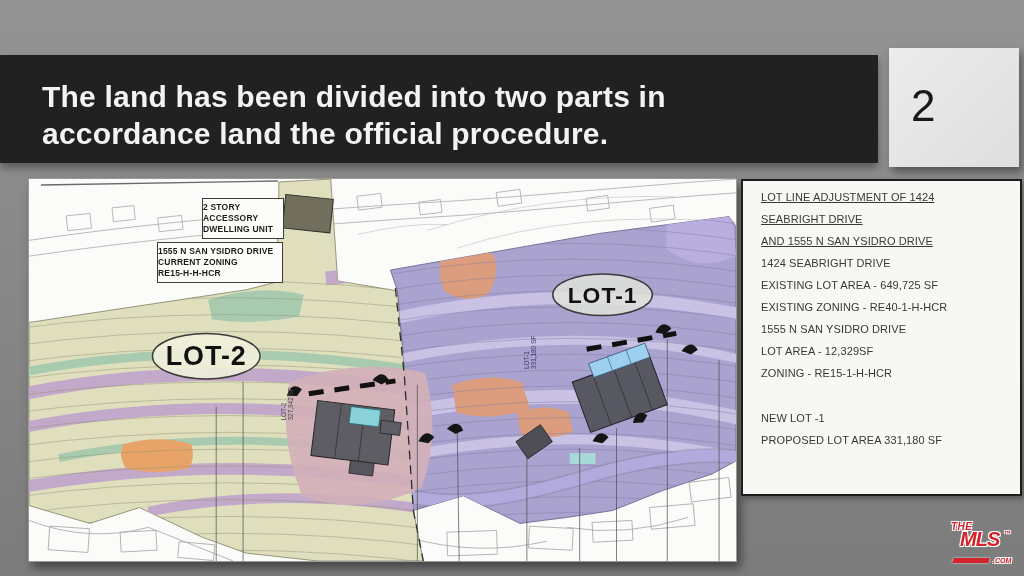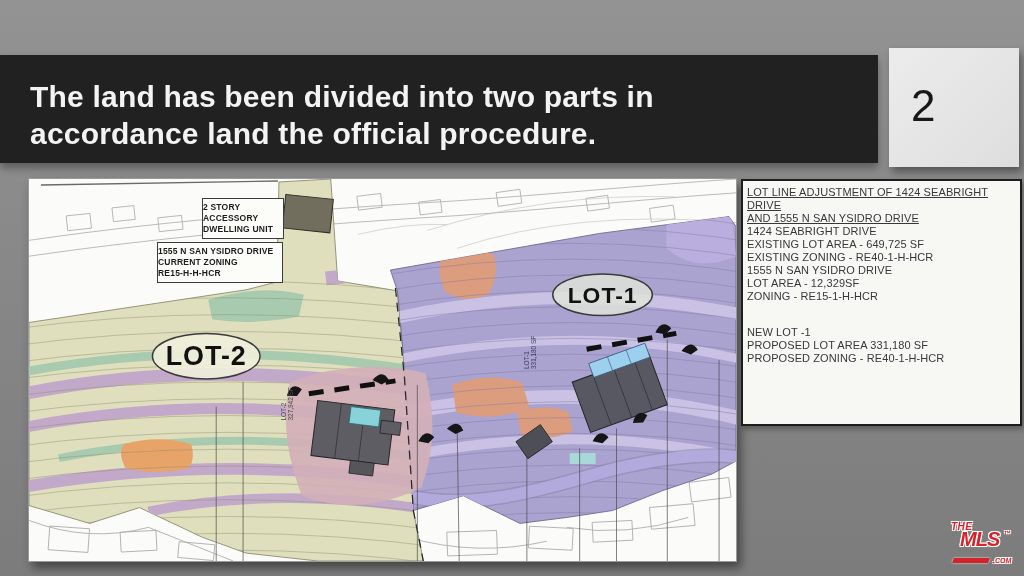--- a/index.html
+++ b/index.html
@@ -7,21 +7,21 @@
     position:relative;width:1024px;height:576px;overflow:hidden;
     background:linear-gradient(180deg,#939393 0%,#888 45%,#7c7c7c 100%);
     font-family:"Liberation Sans",sans-serif;
   }
   
   .banner{
     position:absolute;left:0;top:55px;width:878px;height:108px;
     background:#212121;box-shadow:0 5px 8px rgba(0,0,0,.35);
   }
   .banner-text{
-    padding:23px 0 0 30px;color:#f3f3f3;font-size:30px;line-height:37px;
+    padding:23px 0 0 42px;color:#f3f3f3;font-size:30px;line-height:37px;
     font-weight:600;letter-spacing:.2px;
   }
   
   .page-box{
     position:absolute;left:889px;top:48px;width:130px;height:119px;
     background:linear-gradient(135deg,#ececec,#dedede);
     box-shadow:3px 5px 8px rgba(0,0,0,.4);
   }
   .page-num{
     position:absolute;left:22px;top:50%;transform:translateY(-54%);
@@ -36,23 +36,23 @@
   .map svg{position:absolute;left:0;top:0;width:100%;height:100%;}
   .ann{
     position:absolute;background:#fcfcf9;border:1px solid #3c3c3c;
     color:#1c1c1c;font-size:8.5px;line-height:11px;font-weight:600;
     padding:3px 0;letter-spacing:.2px;
   }
   .ann-a{left:173px;top:19px;width:80px;}
   .ann-b{left:128px;top:63px;width:124px;}
   
   .info-box{
-    position:absolute;left:741px;top:179px;width:281px;height:247px;
+    position:absolute;left:741px;top:179px;width:281px;height:317px;
     background:#f7f7f4;border:2px solid #1d1d1d;box-sizing:border-box;
-    padding:5px 4px;color:#383838;font-size:11px;line-height:13px;
+    padding:5px 18px;color:#383838;font-size:11px;line-height:22px;
     box-shadow:2px 3px 5px rgba(0,0,0,.3);letter-spacing:.1px;
   }
   .ib-title div{text-decoration:underline;}
   .ib-section{}
   .ib-gap{margin-top:23px;}
   
   .mls-logo{position:absolute;left:950px;top:518px;width:66px;height:52px;}
   .mls-logo div{color:#d4232a;font-style:italic;font-weight:800;
     text-shadow:-1px -1px 0 #fff,1px -1px 0 #fff,-1px 1px 0 #fff,1px 1px 0 #fff,0 0 2px #fff;}
   .mls-the{position:absolute;left:1px;top:3px;font-size:10px;letter-spacing:.5px;}
@@ -299,21 +299,20 @@
       <div>EXISTING ZONING - RE40-1-H-HCR</div>
     </div>
     <div class="ib-section">
       <div>1555 N SAN YSIDRO DRIVE</div>
       <div>LOT AREA  - 12,329SF</div>
       <div>ZONING - RE15-1-H-HCR</div>
     </div>
     <div class="ib-section ib-gap">
       <div>NEW LOT -1</div>
       <div>PROPOSED LOT AREA  331,180 SF</div>
-      <div>PROPOSED ZONING - RE40-1-H-HCR</div>
     </div>
   </div>
 
   <div class="mls-logo">
     <div class="mls-the">THE</div>
     <div class="mls-mls">MLS</div>
     <div class="mls-tm">™</div>
     <div class="mls-bar"></div>
     <div class="mls-com">.COM</div>
   </div>

